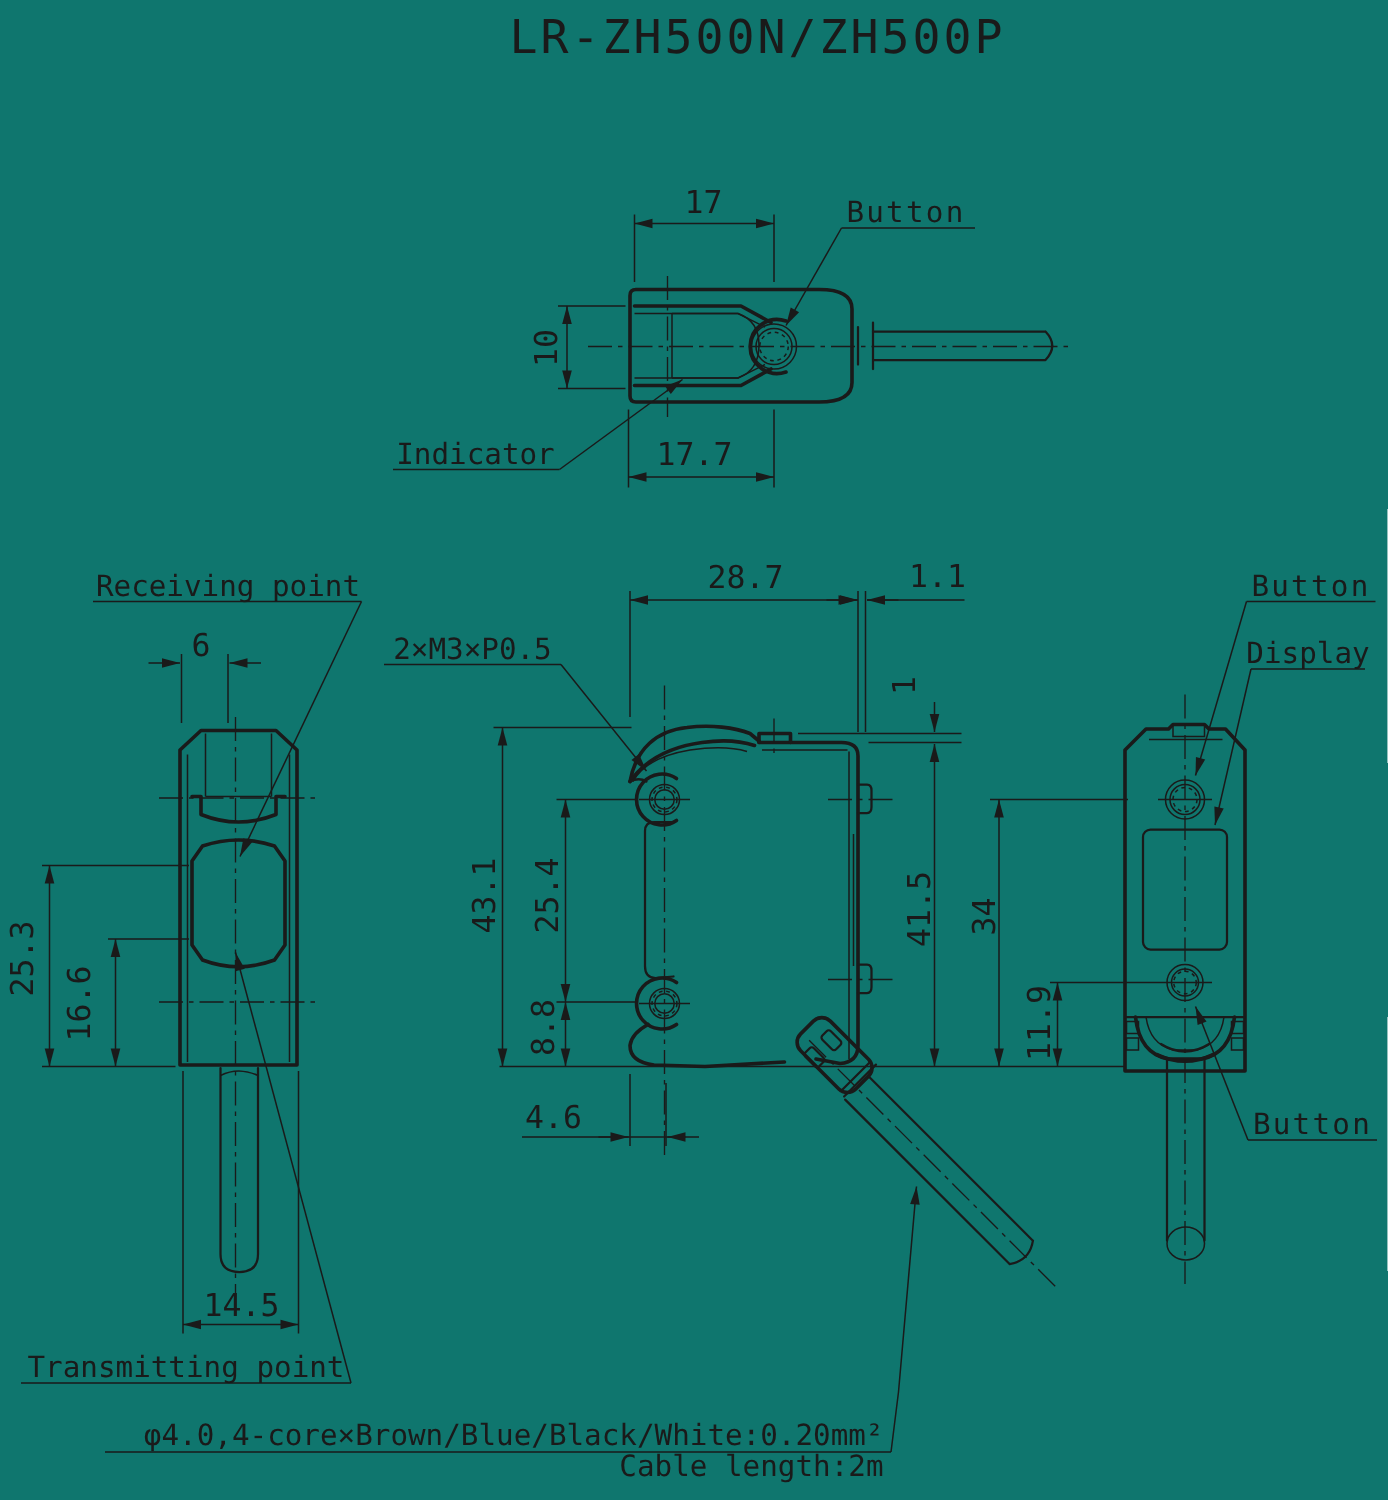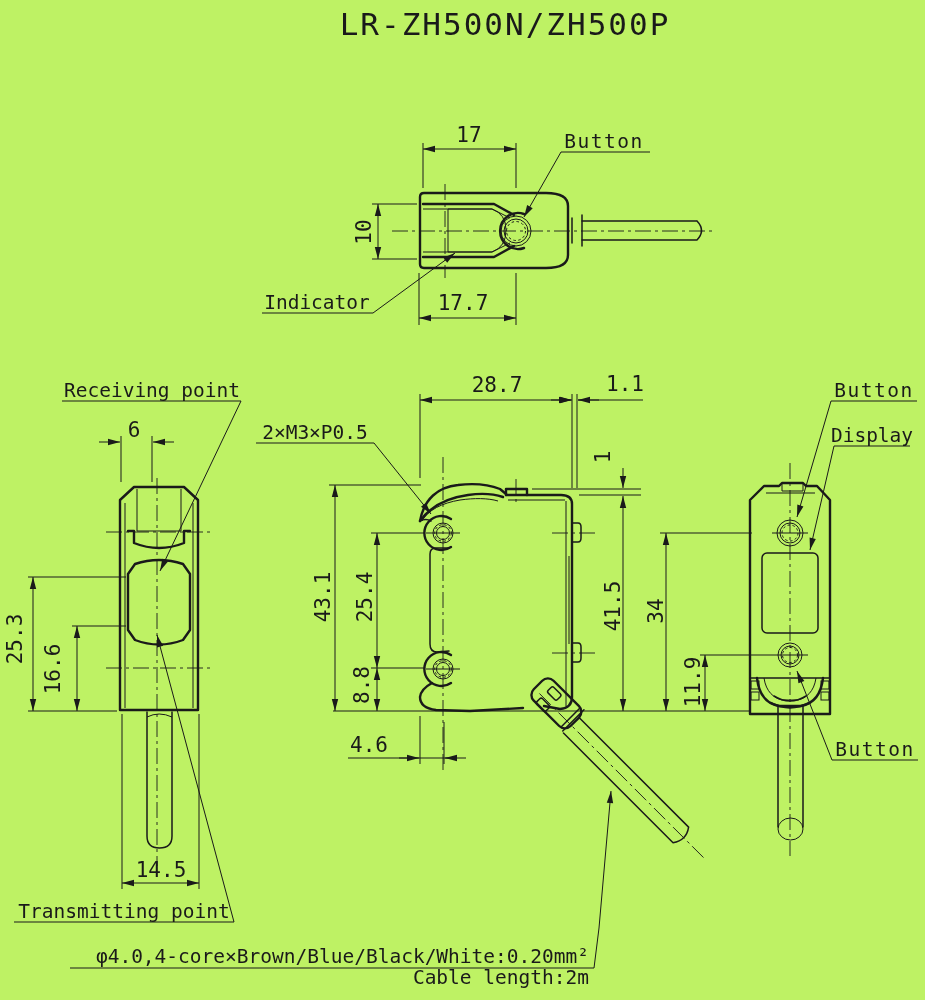--- a/index.html
+++ b/index.html
@@ -1,16 +1,16 @@
 <!DOCTYPE html>
 <html><head>
 <meta charset="utf-8">
 <style>
   html,body{margin:0;padding:0;background:#ffffff;}
-  .page{width:925px;height:1000px;background:#bef264;position:relative;}
+  .page{width:925px;height:1000px;background:#0f766e;position:relative;}
   svg{display:block;}
   text.cad{font-family:"DejaVu Sans Mono","Liberation Mono",monospace;fill:#1a1a1a;font-weight:400;}
   .t-title{font-size:31px;letter-spacing:2px;}
   .t-dim{font-size:21px;}
   .t-label{font-size:19.5px;}
   .t-label-w{font-size:19.5px;letter-spacing:1.5px;}
   .ln-h{stroke:#1a1a1a;stroke-width:2.4;fill:none;stroke-linecap:round;stroke-linejoin:round;}
   .ln-m{stroke:#1a1a1a;stroke-width:1.5;fill:none;stroke-linecap:round;stroke-linejoin:round;}
   .ln-t{stroke:#1a1a1a;stroke-width:1;fill:none;stroke-linecap:butt;}
   .ln-d{stroke:#1a1a1a;stroke-width:1;fill:none;stroke-linecap:butt;}

